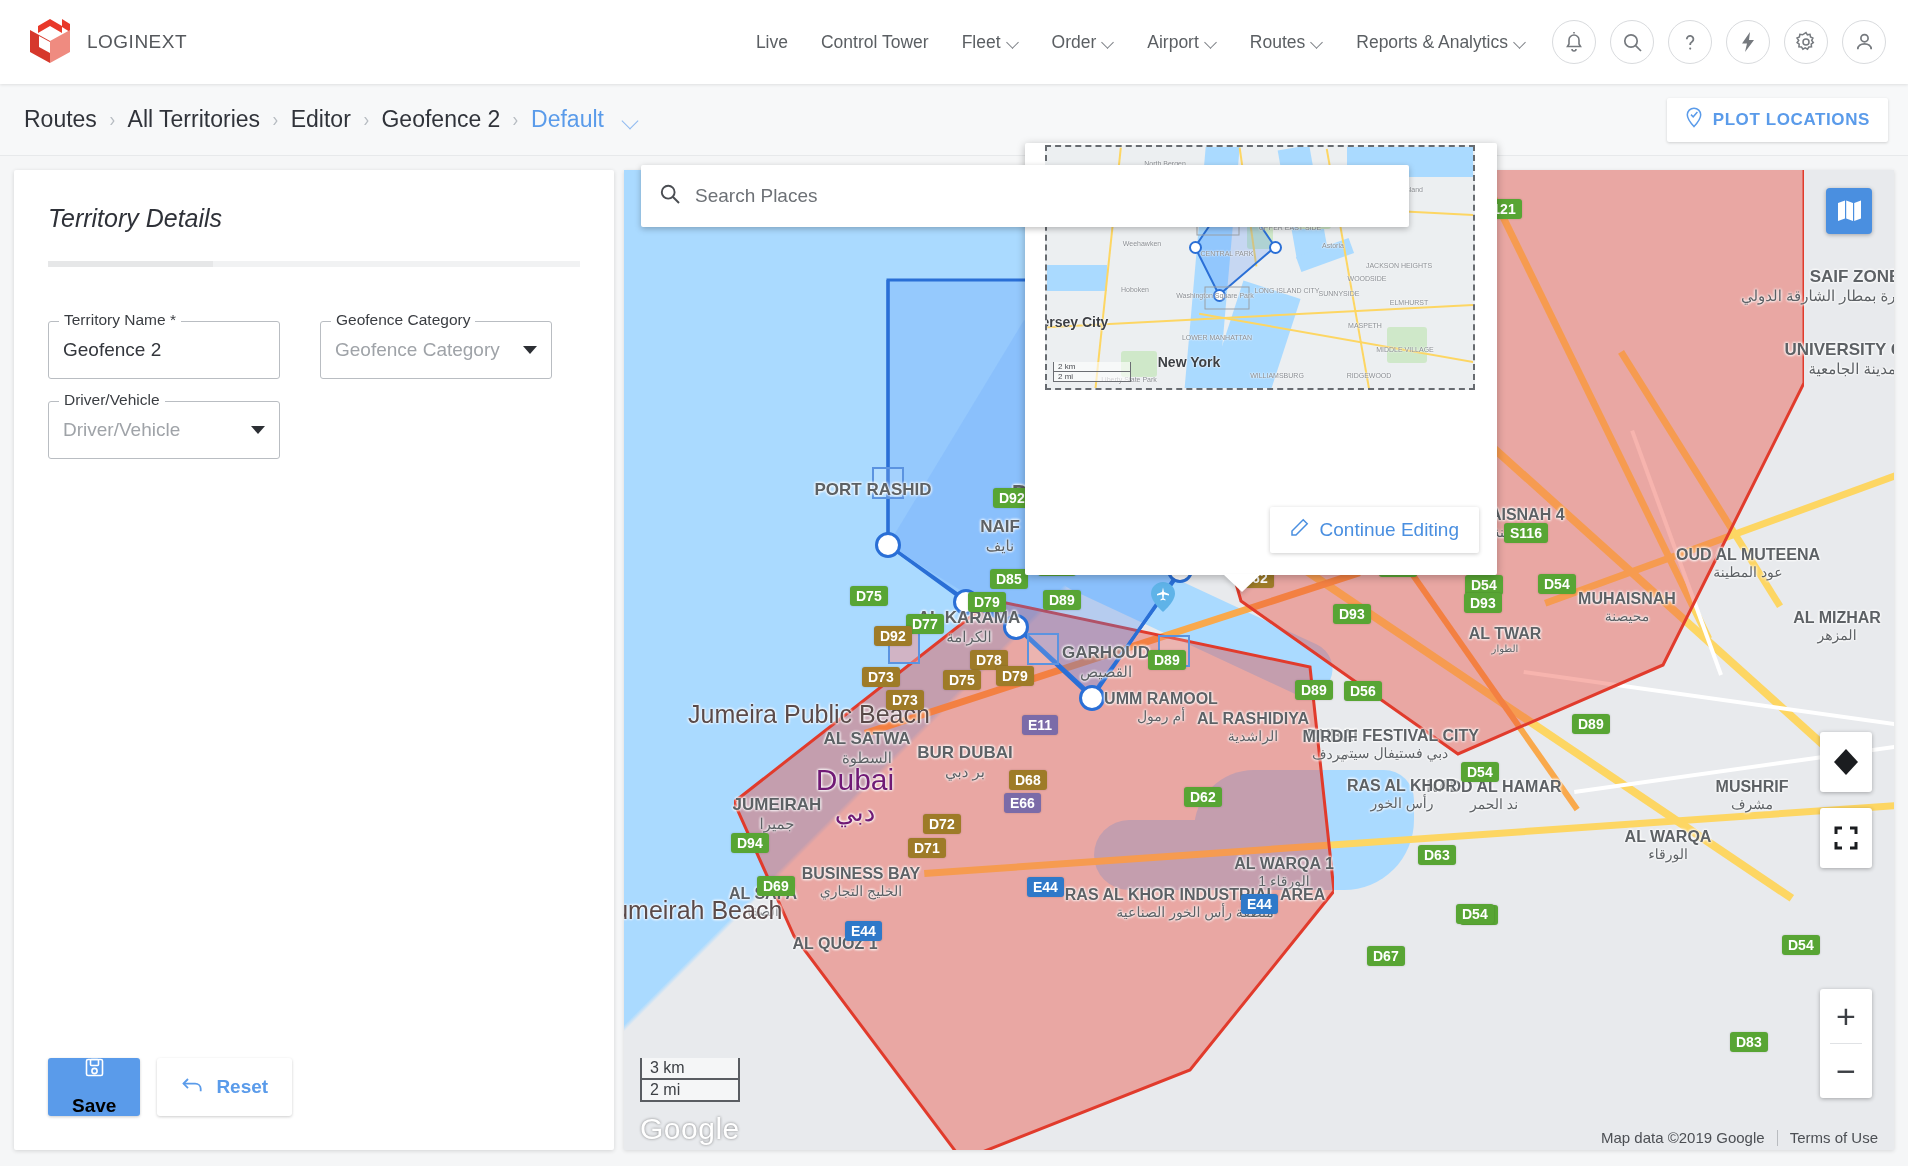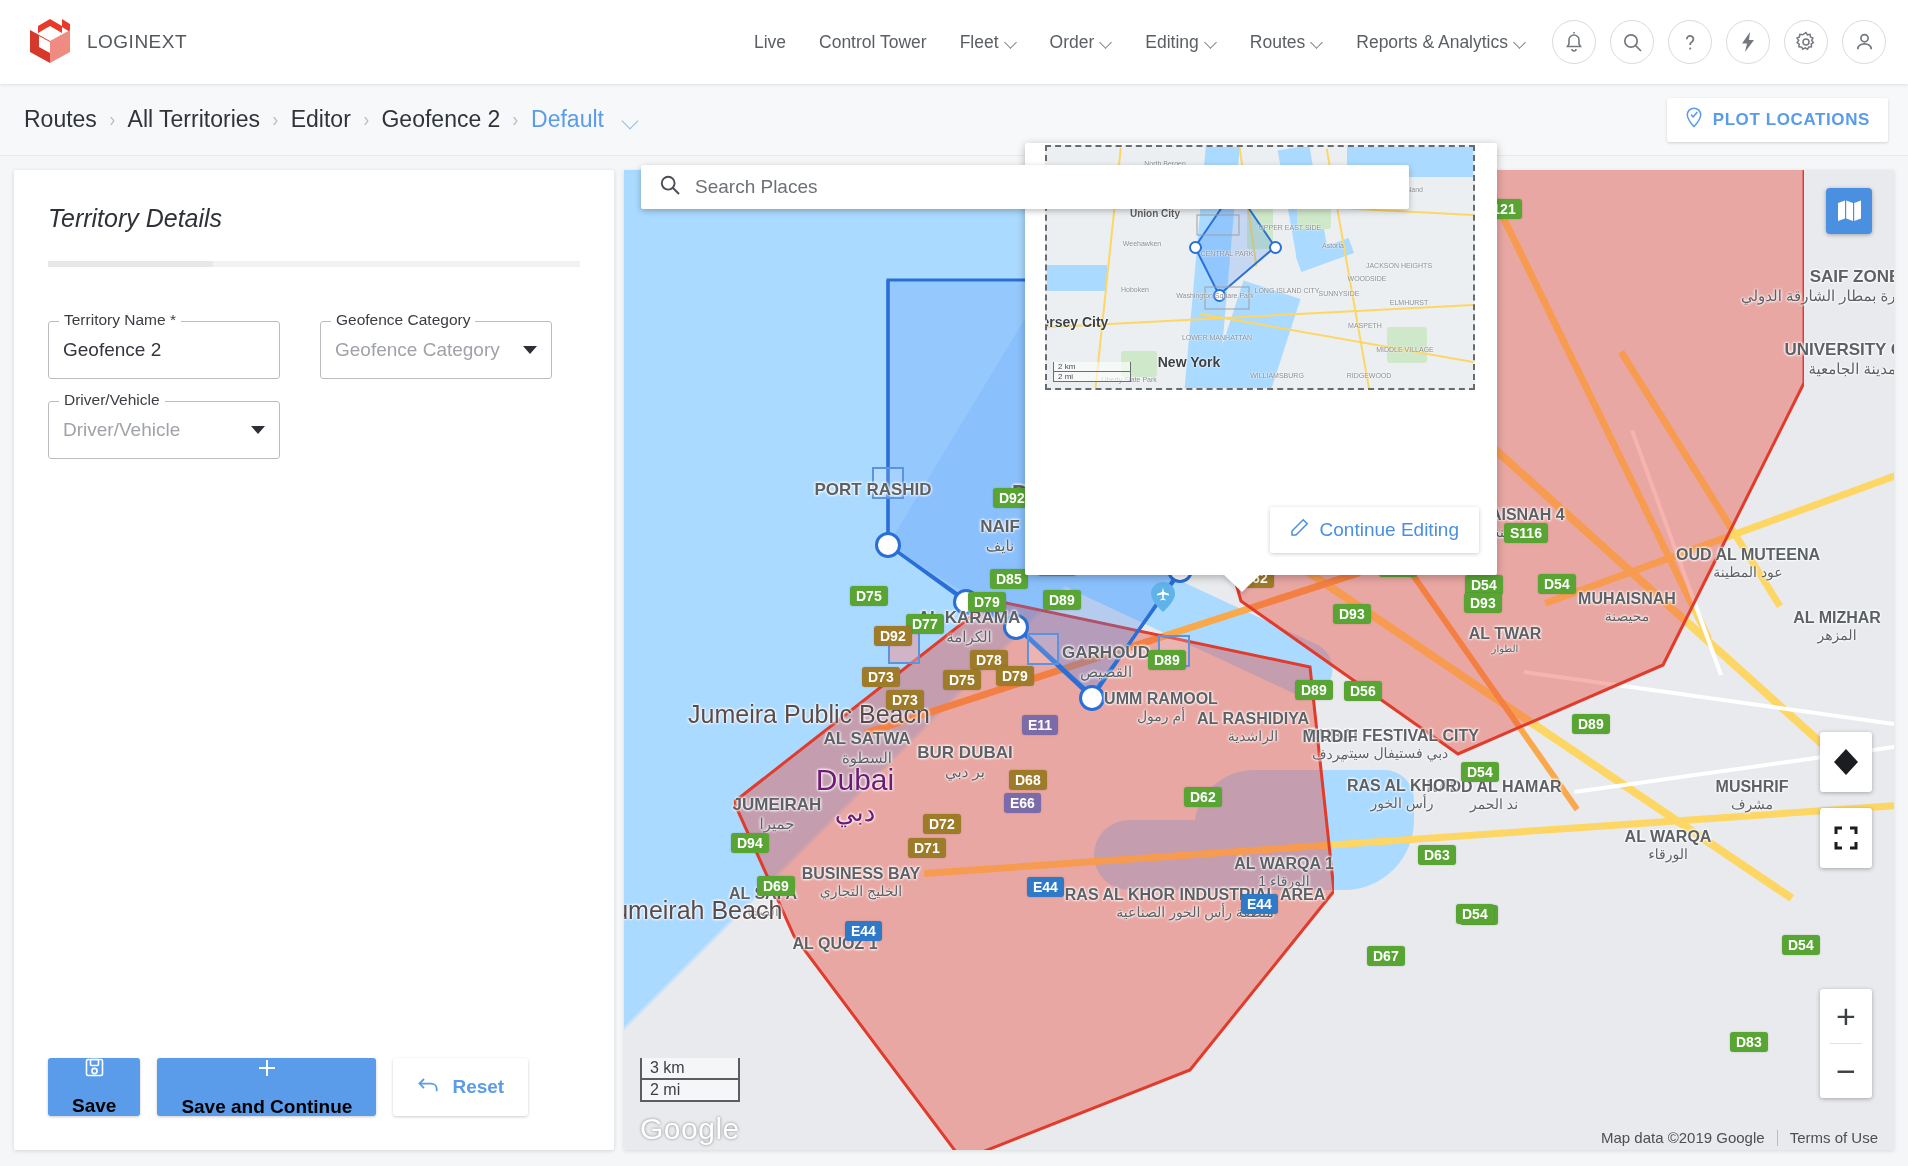--- a/index.html
+++ b/index.html
@@ -187,21 +187,21 @@
   }
   .sq-marker {
     position: absolute; width: 32px; height: 32px;
     background: rgba(255,255,255,.15); border: 2px solid #5b93e0;
   }
   .sq-marker.pink { background: rgba(240,150,150,.55); }
 
   
   .searchbox {
     position: absolute; top: 165px; left: 641px;
-    width: 768px; height: 44px;
+    width: 768px; height: 62px;
     background: #fff; border-radius: 2px;
     box-shadow: 0 2px 6px rgba(0,0,0,.26);
     display: flex; align-items: center; padding: 0 18px; gap: 14px;
     z-index: 60;
   }
   .searchbox input {
     border: none; outline: none; width: 100%;
     font-size: 19px; color: #3a3d42;
     font-family: "Liberation Sans", sans-serif;
   }
@@ -332,21 +332,21 @@
       </div>
       <div class="nav-link">
         <span>Fleet</span>
         <i class="caret"></i>
       </div>
       <div class="nav-link">
         <span>Order</span>
         <i class="caret"></i>
       </div>
       <div class="nav-link">
-        <span>Editing</span>
+        <span>Airport</span>
         <i class="caret"></i>
       </div>
       <div class="nav-link">
         <span>Routes</span>
         <i class="caret"></i>
       </div>
       <div class="nav-link">
         <span>Reports &amp; Analytics</span>
         <i class="caret"></i>
       </div>
@@ -455,28 +455,20 @@
         <span>
           <svg width="21" height="21" viewBox="0 0 21 21" fill="none" stroke="#fff" stroke-width="1.6">
             <rect x="2.5" y="2.5" width="16" height="16" rx="1.6"></rect>
             <rect x="6.5" y="2.5" width="8" height="6" rx="1"></rect>
             <circle cx="10.5" cy="14" r="2.6"></circle>
           </svg>
         </span>
         <span>Save</span>
       </button>
 
-      <button class="btn btn-primary">
-        <span>
-          <svg width="22" height="22" viewBox="0 0 22 22" stroke="#fff" stroke-width="1.9">
-              <path d="M11 3v16M3 11h16"></path>
-            </svg>
-        </span>
-        <span>Save and Continue</span>
-      </button>
 
       <button class="btn btn-ghost">
         <span>
           <svg width="23" height="20" viewBox="0 0 23 20" fill="none" stroke="#5a9bea" stroke-width="1.8">
             <path d="M7 4L2.5 8.6 7 13.2"></path>
             <path d="M2.5 8.6h11.6c3.2 0 5.6 2.2 5.6 5.2v2.4"></path>
           </svg>
         </span>
         <span>Reset</span>
       </button>

